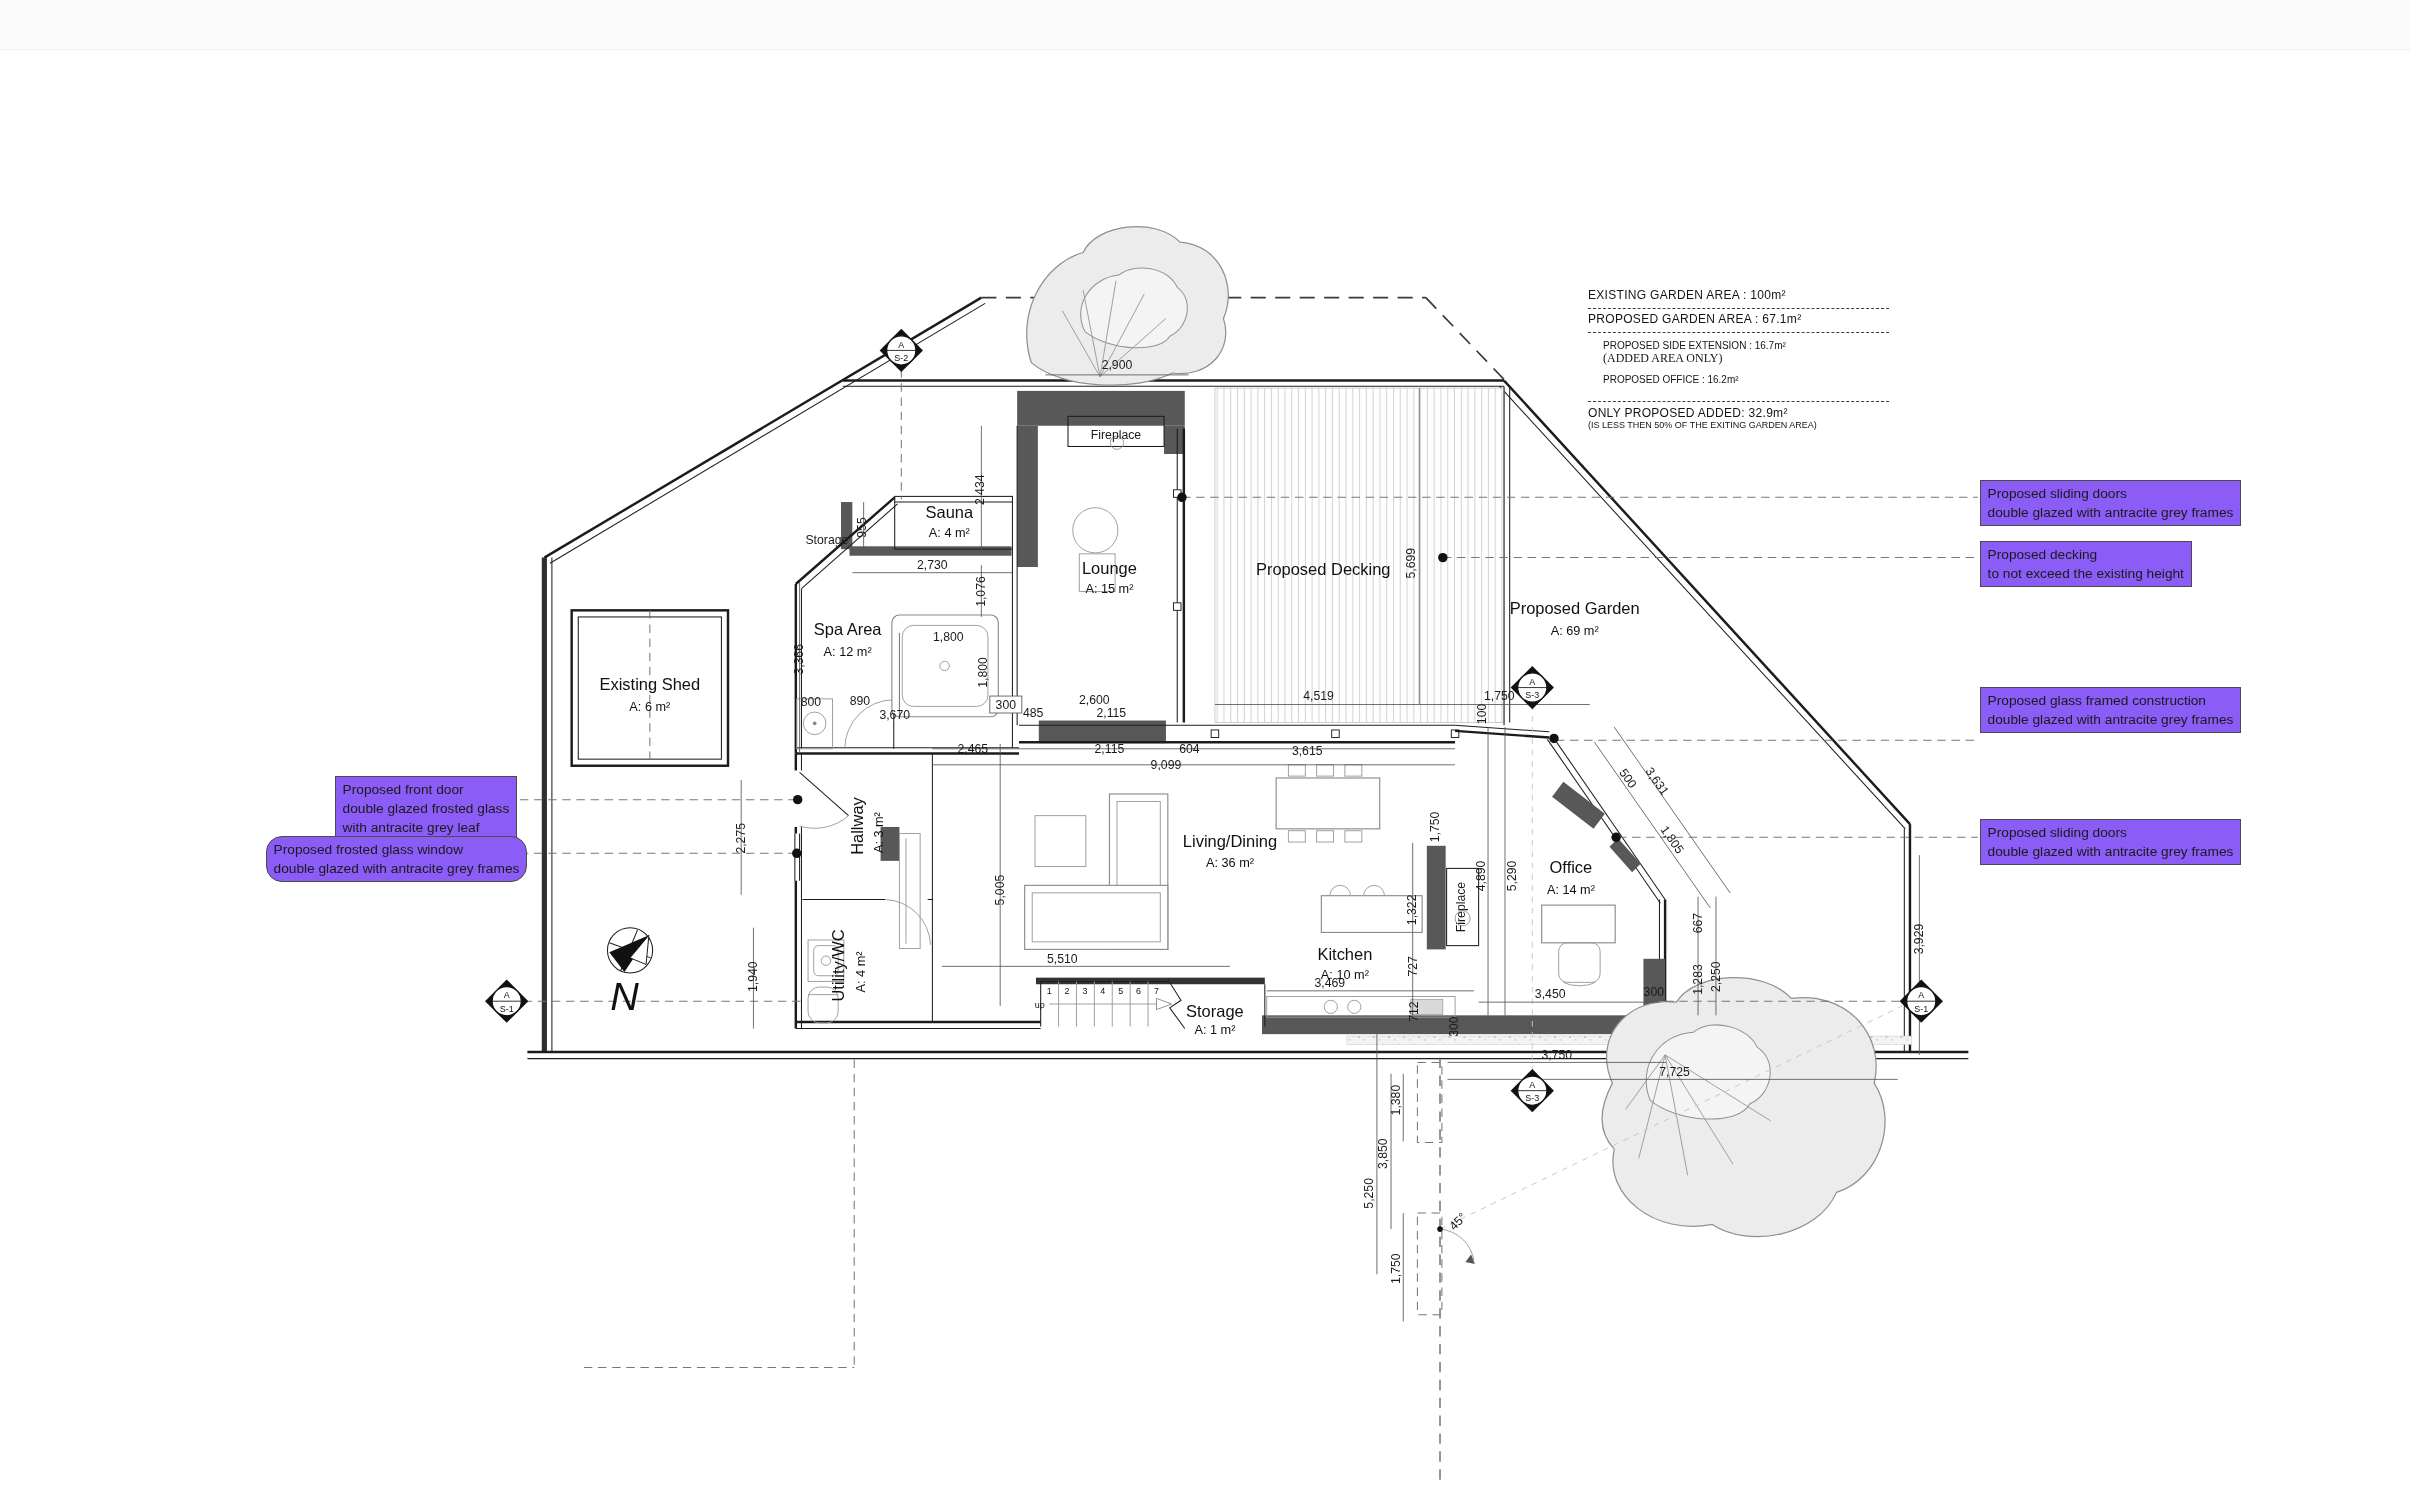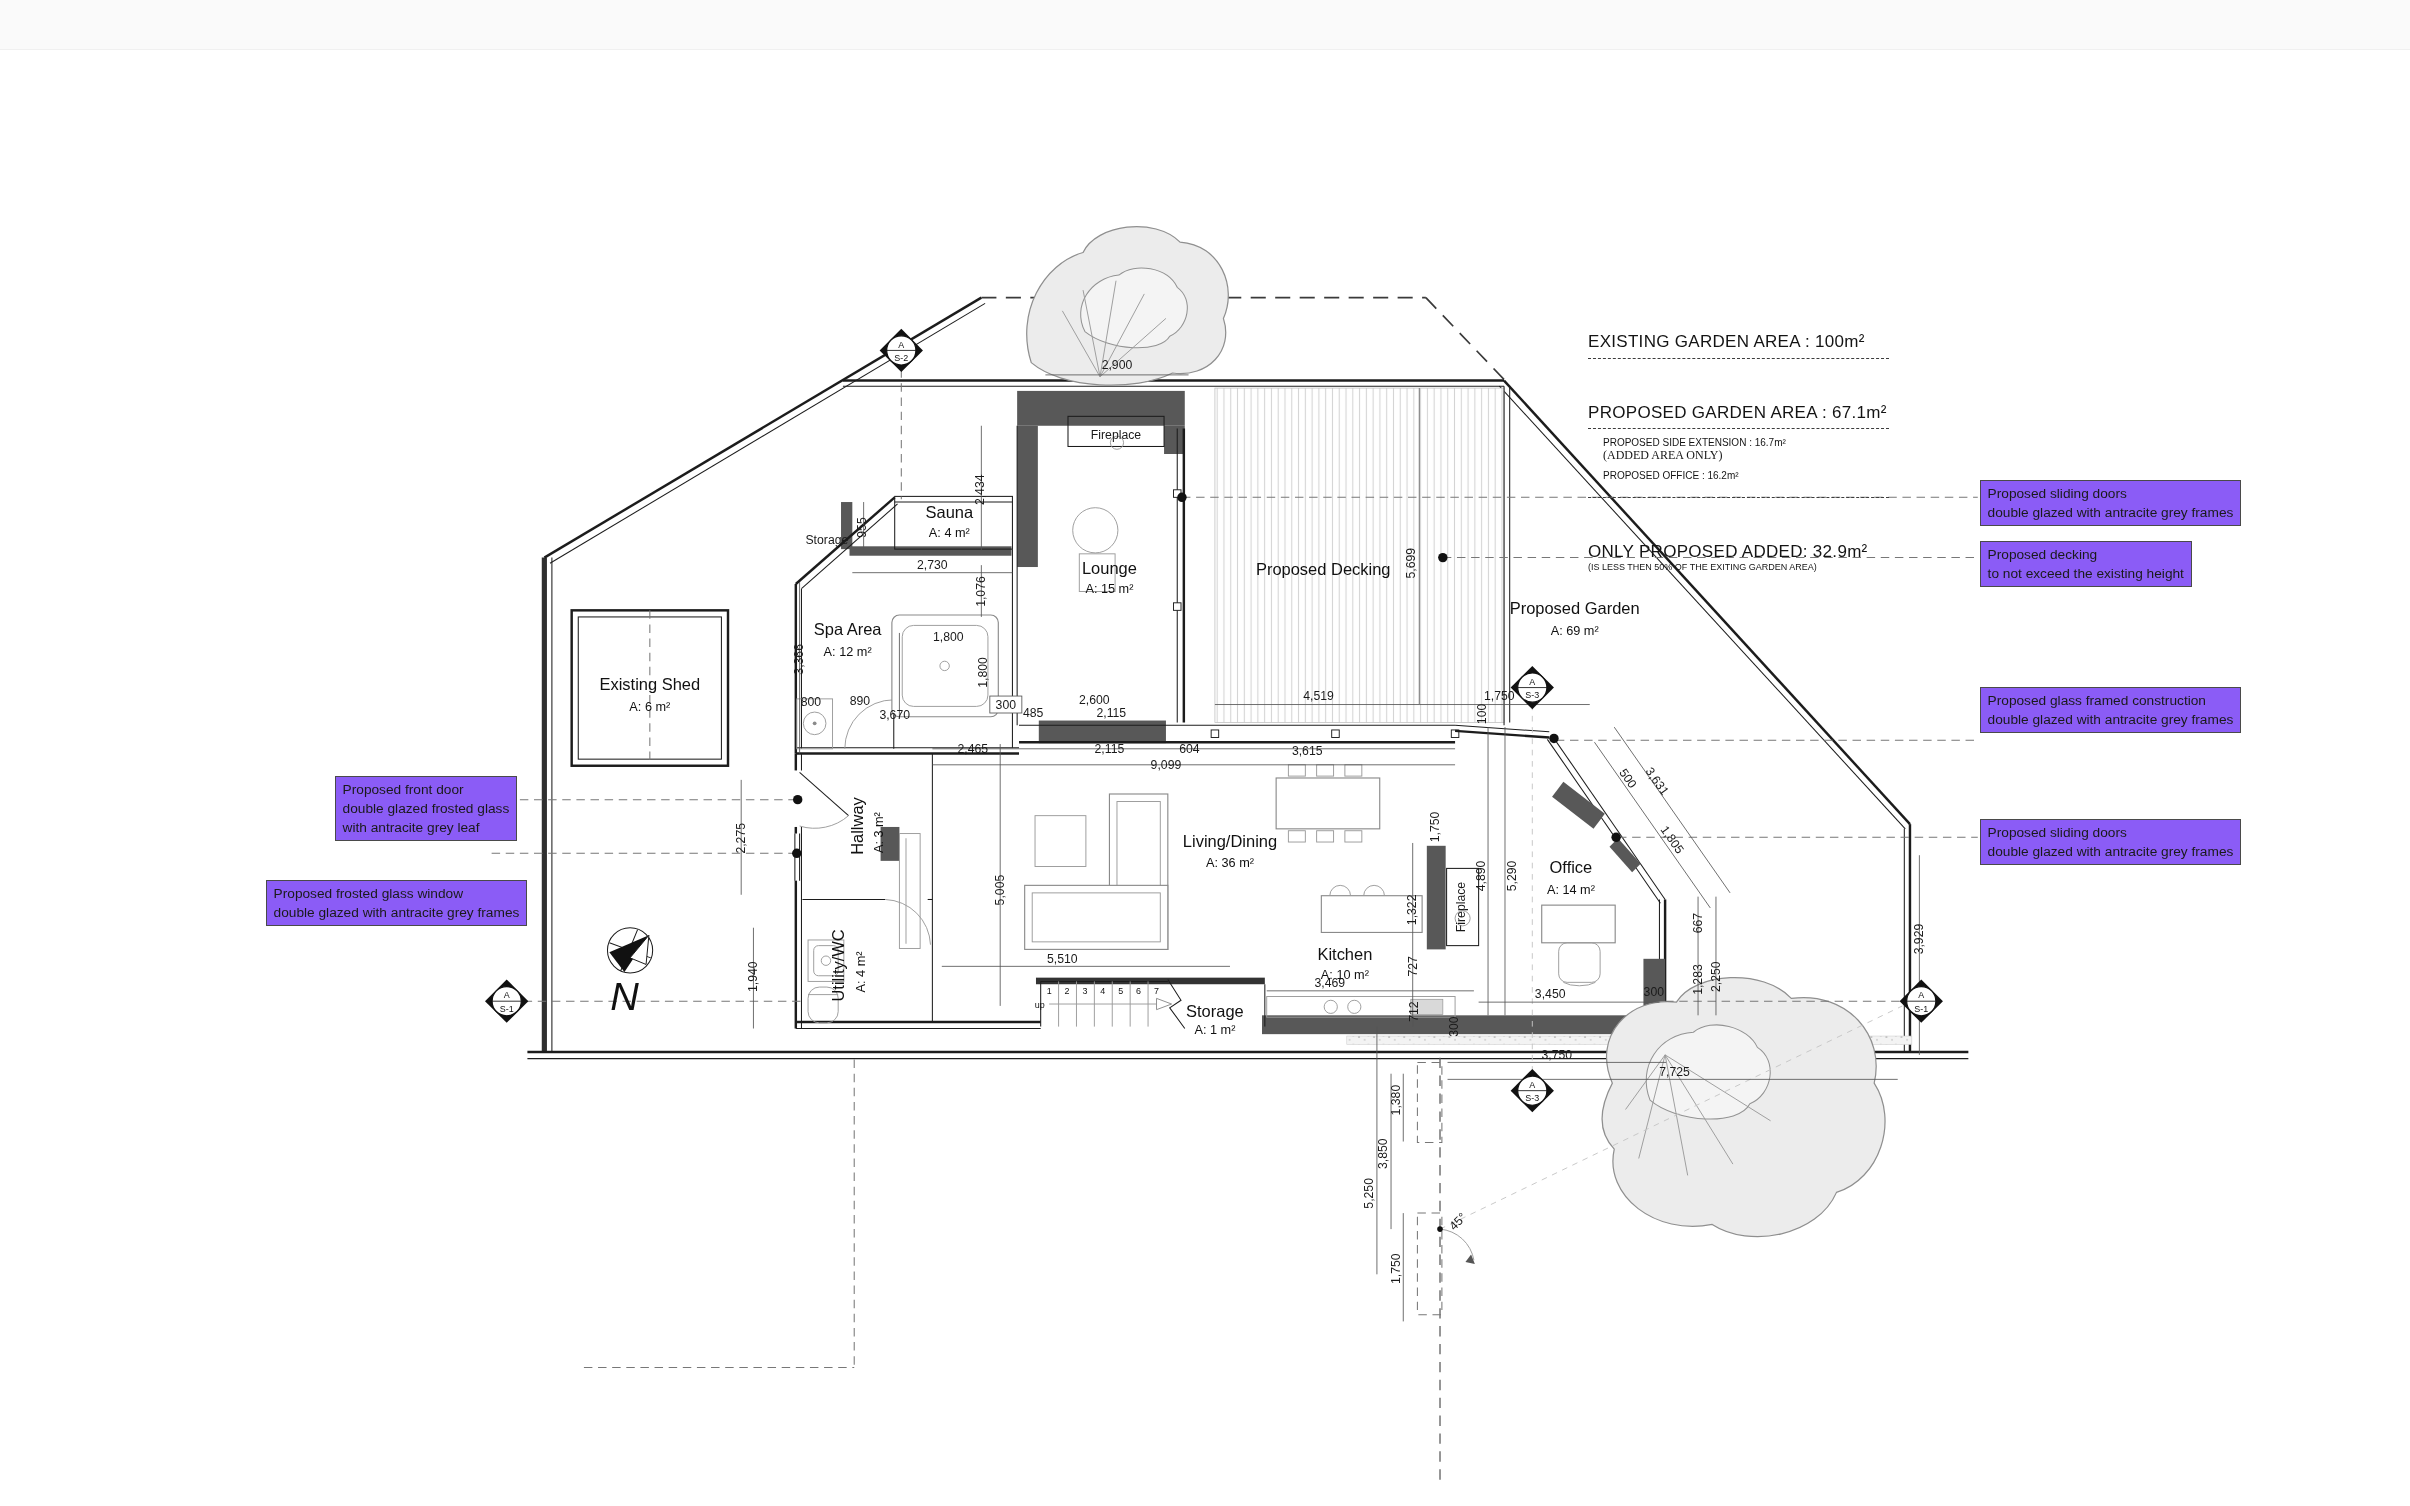--- a/index.html
+++ b/index.html
@@ -26,21 +26,21 @@
   .dash3{stroke:#555;stroke-width:1.3;stroke-dasharray:11 8;fill:none;}
   .dashlt{stroke:#c6c6c6;stroke-width:1;stroke-dasharray:6 6;fill:none;}
   .furn{stroke:#8a8a8a;stroke-width:1.2;fill:#fff;}
   .furn2{stroke:#9a9a9a;stroke-width:1;fill:none;}
   .tree{fill:#ececec;stroke:#8f8f8f;stroke-width:1.3;}
   .tree2{fill:#f4f4f4;stroke:#939393;stroke-width:1.1;}
   .dot{fill:#111;stroke:none;}
   .note{position:absolute;border:1.1px solid #4a4a4a;background:#8b5cf6;padding:2.8px 6.6px;
         font-size:13.7px;line-height:1.4;color:#1a1a1a;white-space:nowrap;}
   .summary{position:absolute;color:#141414;}
-  .s-big{font-size:17px;letter-spacing:0.3px;white-space:nowrap;margin-top:44px;}
+  .s-big{font-size:12px;letter-spacing:0.3px;white-space:nowrap;}
   .s-dash{border-bottom:1.9px dashed #3c3c3c;height:4.7px;margin:0.9px 0 3.8px 0;}
   .s-sub{font-size:10px;margin:7.5px 0 0 15px;white-space:nowrap;}
   .s-tiny{font-size:12px;margin-left:15px;white-space:nowrap;font-family:Liberation Serif, serif;}
   .s-tiny2{font-size:9px;white-space:nowrap;}
 </style>
 </head>
 <body>
 
 <div id="canvas">
 <div id="topstrip"></div>
@@ -498,19 +498,19 @@
 <div class="note" style="left:1980px;top:819px;">
   <div>Proposed sliding doors</div>
   <div>double glazed with antracite grey frames</div>
 </div>
 
 <div class="note" style="left:335px;top:776px;">
   <div>Proposed front door</div>
   <div>double glazed frosted glass</div>
   <div>with antracite grey leaf</div>
 </div>
-<div class="note" style="left:266px;top:880px;">
+<div class="note" style="left:266px;top:836px;border-radius:16px;">
   <div>Proposed frosted glass window</div>
   <div>double glazed with antracite grey frames</div>
 </div>
 
 </div>
 
 
 </body></html>

